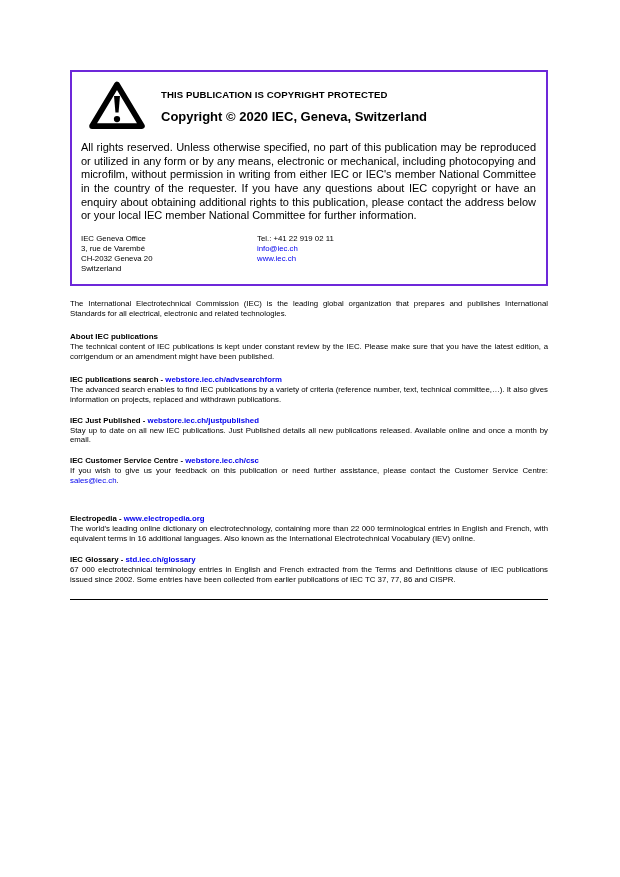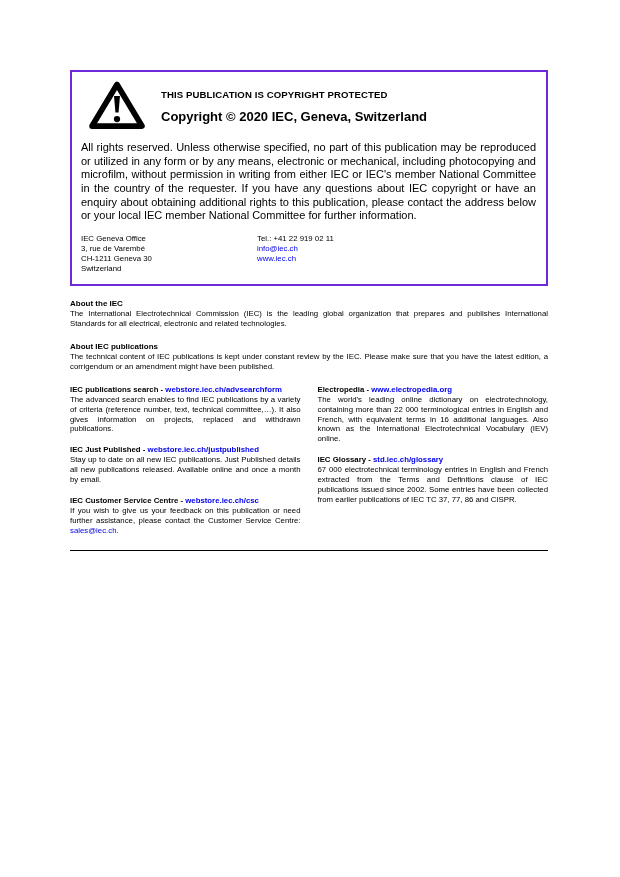--- a/index.html
+++ b/index.html
@@ -23,21 +23,21 @@
   .address-col { width: 176px; }
   .contact-col a { display: block; }
 
   a.link { color: #0000EE; text-decoration: none; cursor: pointer; }
 
   
   .section { margin-top: 13px; }
   .heading { font-weight: bold; font-size: 8px; margin-bottom: 1px; }
   .body-text { font-size: 7.8px; line-height: 1.27; text-align: justify; }
 
-  .two-col { display: flex; gap: 17px; margin-top: 13px; }
+  .two-col { display: flex; gap: 17px; margin-top: 13px; flex-direction: column; }
   .col { flex: 1; min-width: 0; }
   .entry { margin-bottom: 11px; }
   .entry-heading { font-size: 7.8px; font-weight: bold; margin-bottom: 1px; }
   .entry-heading a { font-weight: bold; }
 
   .bottom-rule { border: none; border-top: 1px solid #000; margin-top: 3px; }
 </style>
 </head>
 <body>
 
@@ -57,33 +57,32 @@
         <div class="box-subtitle">Copyright © 2020 IEC, Geneva, Switzerland</div>
       </div>
     </div>
 
     <p class="box-notice">All rights reserved. Unless otherwise specified, no part of this publication may be reproduced or utilized in any form or by any means, electronic or mechanical, including photocopying and microfilm, without permission in writing from either IEC or IEC's member National Committee in the country of the requester. If you have any questions about IEC copyright or have an enquiry about obtaining additional rights to this publication, please contact the address below or your local IEC member National Committee for further information.</p>
 
     <div class="address-row">
       <div class="address-col">
         <div>IEC Geneva Office</div>
         <div>3, rue de Varembé</div>
-        <div>CH-1211 Geneva 30</div>
+        <div>CH-2032 Geneva 20</div>
         <div>Switzerland</div>
       </div>
       <div class="contact-col">
         <div>Tel.: +41 22 919 02 11</div>
         <a class="link">info@iec.ch</a>
         <a class="link">www.iec.ch</a>
       </div>
     </div>
   </div>
 
   <div class="section">
-    <div class="heading">About the IEC</div>
     <p class="body-text">The International Electrotechnical Commission (IEC) is the leading global organization that prepares and publishes International Standards for all electrical, electronic and related technologies.</p>
   </div>
 
   <div class="section">
     <div class="heading">About IEC publications</div>
     <p class="body-text">The technical content of IEC publications is kept under constant review by the IEC. Please make sure that you have the latest edition, a corrigendum or an amendment might have been published.</p>
   </div>
 
   <div class="two-col">
 

